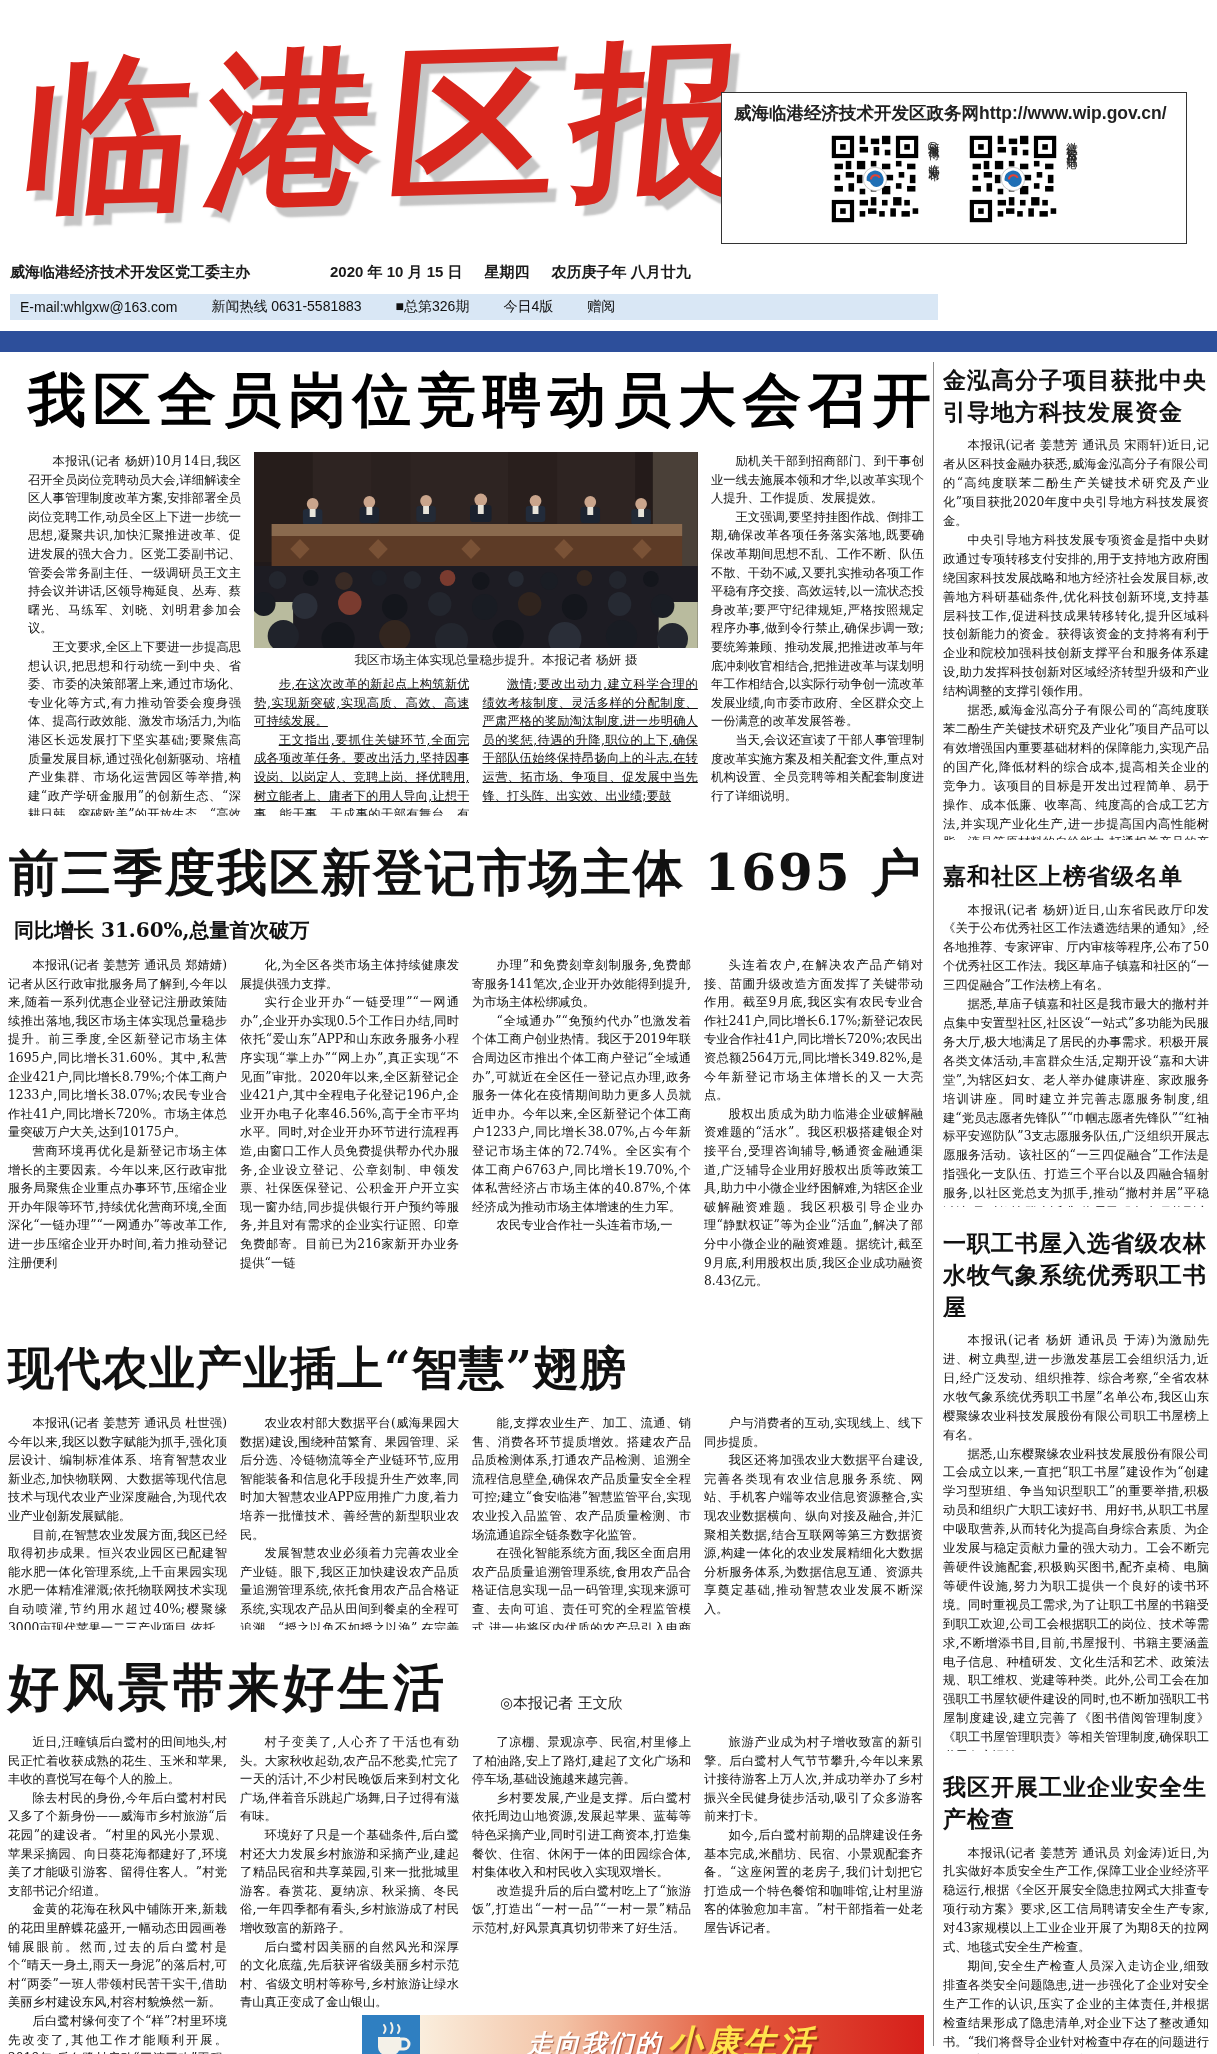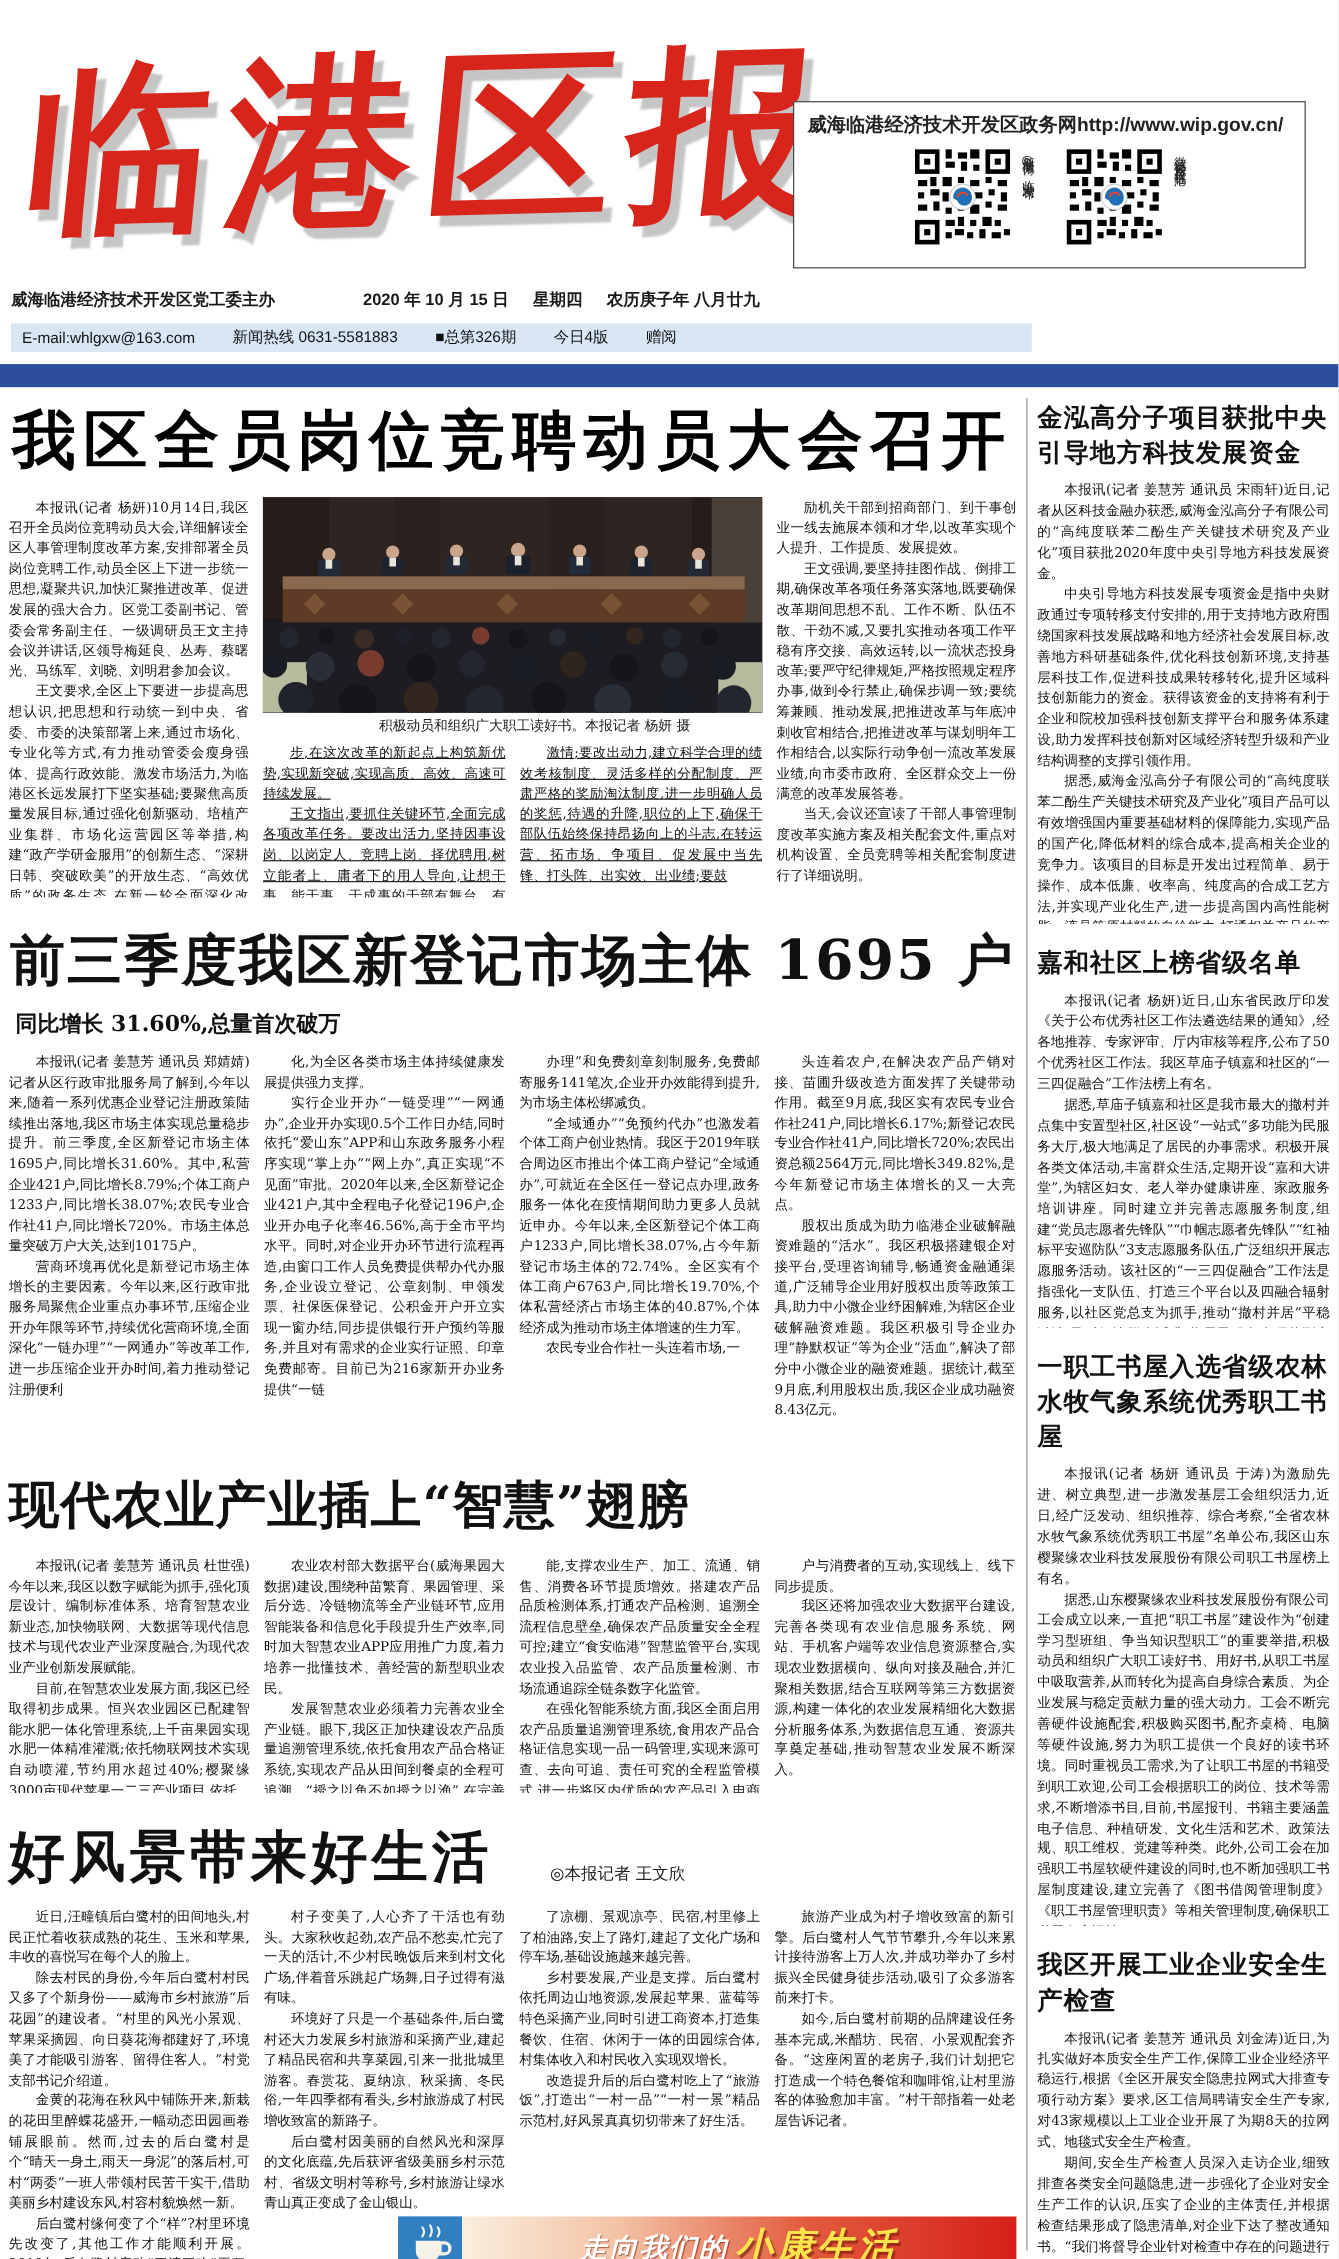--- a/index.html
+++ b/index.html
@@ -49,21 +49,21 @@
   .blue-bar { position: absolute; left: 0; top: 331px; width: 1217px; height: 21px; background: #2d4f9b; }
   
   .content { position: absolute; top: 358px; left: 0; right: 0; bottom: 0; display: flex; padding: 0 8px; }
   .main-left { width: 916px; }
   .vdiv { width: 1px; background: #8a8a8a; margin: 4px 9px 8px 9px; }
   .sidebar { flex: 1; padding-top: 6px; overflow: hidden; }
   
   .col { font-size: 12.3px; line-height: 18.6px; text-align: justify; overflow: hidden; }
   .col p, .sb-paras p { text-indent: 2em; margin: 0; }
   
-  .a1 { margin-top: 4px; }
+  .a1 { margin-top: 4px; margin-left: 20px; }
   .a1 h1 {
     font-family: "Liberation Sans", sans-serif; font-weight: 900;
     font-size: 58px; letter-spacing: 7px; text-align: center; white-space: nowrap;
     color: #000;
   }
   .a1-body { display: flex; gap: 13px; height: 364px; margin-top: 12px; }
   .a1-body > .col { width: 218px; height: 100%; }
   .a1-mid { width: 454px; display: flex; flex-direction: column; }
   .photo { width: 100%; height: 196px; overflow: hidden; background:#20191a; }
   .photo svg { display:block; width:100%; height:100%; }
@@ -317,21 +317,21 @@
                     <circle cx="86" cy="187" r="17" fill="#14161c"></circle>
                     <circle cx="144" cy="184" r="16" fill="#33261f"></circle>
                     <circle cx="202" cy="188" r="17" fill="#23262e"></circle>
                     <circle cx="260" cy="184" r="16" fill="#14161c"></circle>
                     <circle cx="318" cy="187" r="17" fill="#2a2e38"></circle>
                     <circle cx="376" cy="184" r="16" fill="#191c23"></circle>
                     <circle cx="428" cy="187" r="16" fill="#23262e"></circle>
                 </g>
               </svg>
             </div>
-            <div class="caption">积极动员和组织广大职工读好书。本报记者  杨妍  摄</div>
+            <div class="caption">我区市场主体实现总量稳步提升。本报记者  杨妍  摄</div>
             <div class="a1-mid-cols">
               <div class="col">
                   <p>步,在这次改革的新起点上构筑新优势,实现新突破,实现高质、高效、高速可持续发展。</p>
                   <p>王文指出,要抓住关键环节,全面完成各项改革任务。要改出活力,坚持因事设岗、以岗定人、竞聘上岗、择优聘用,树立能者上、庸者下的用人导向,让想干事、能干事、干成事的干部有舞台、有奔头,充分释放干事创业</p>
                 </div>
               <div class="col">
                   <p>激情;要改出动力,建立科学合理的绩效考核制度、灵活多样的分配制度、严肃严格的奖励淘汰制度,进一步明确人员的奖惩,待遇的升降,职位的上下,确保干部队伍始终保持昂扬向上的斗志,在转运营、拓市场、争项目、促发展中当先锋、打头阵、出实效、出业绩;要鼓</p>
                 </div>
             </div>
           </div>

